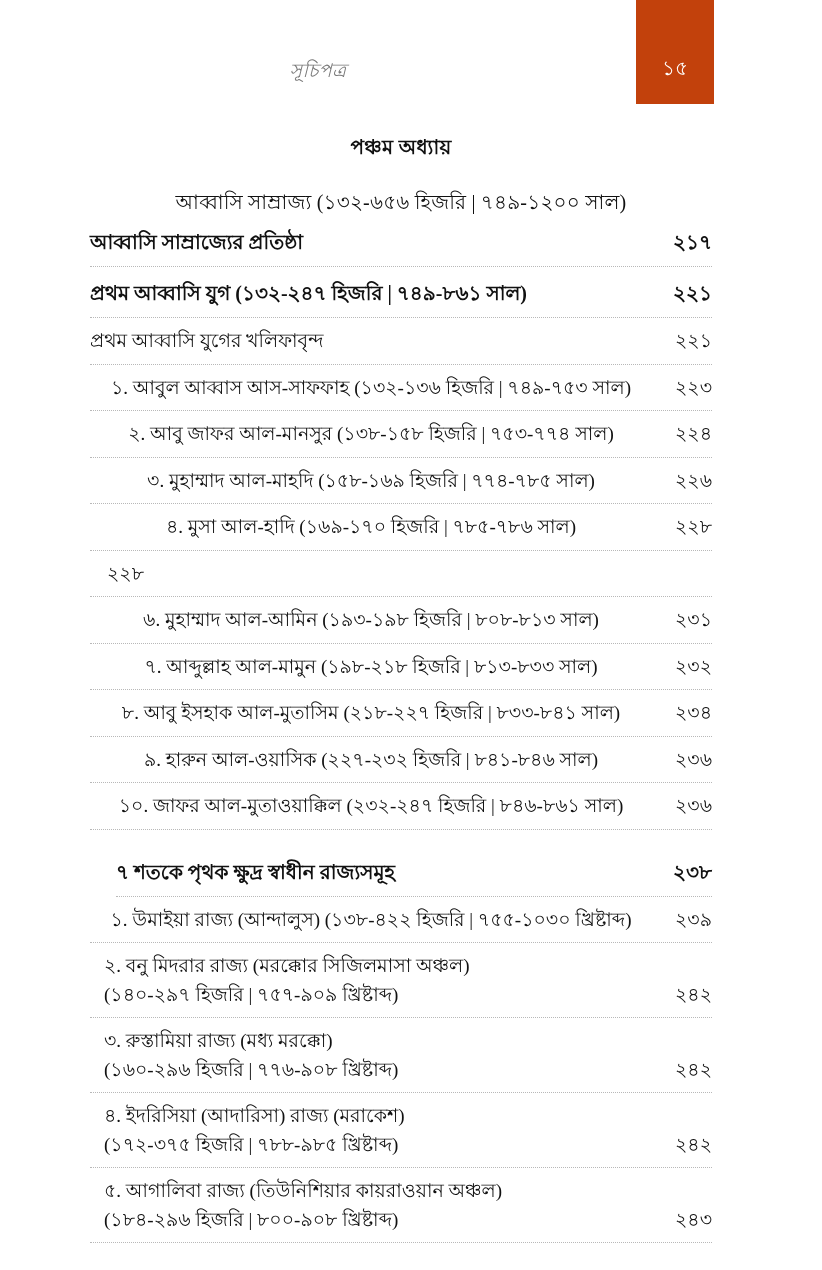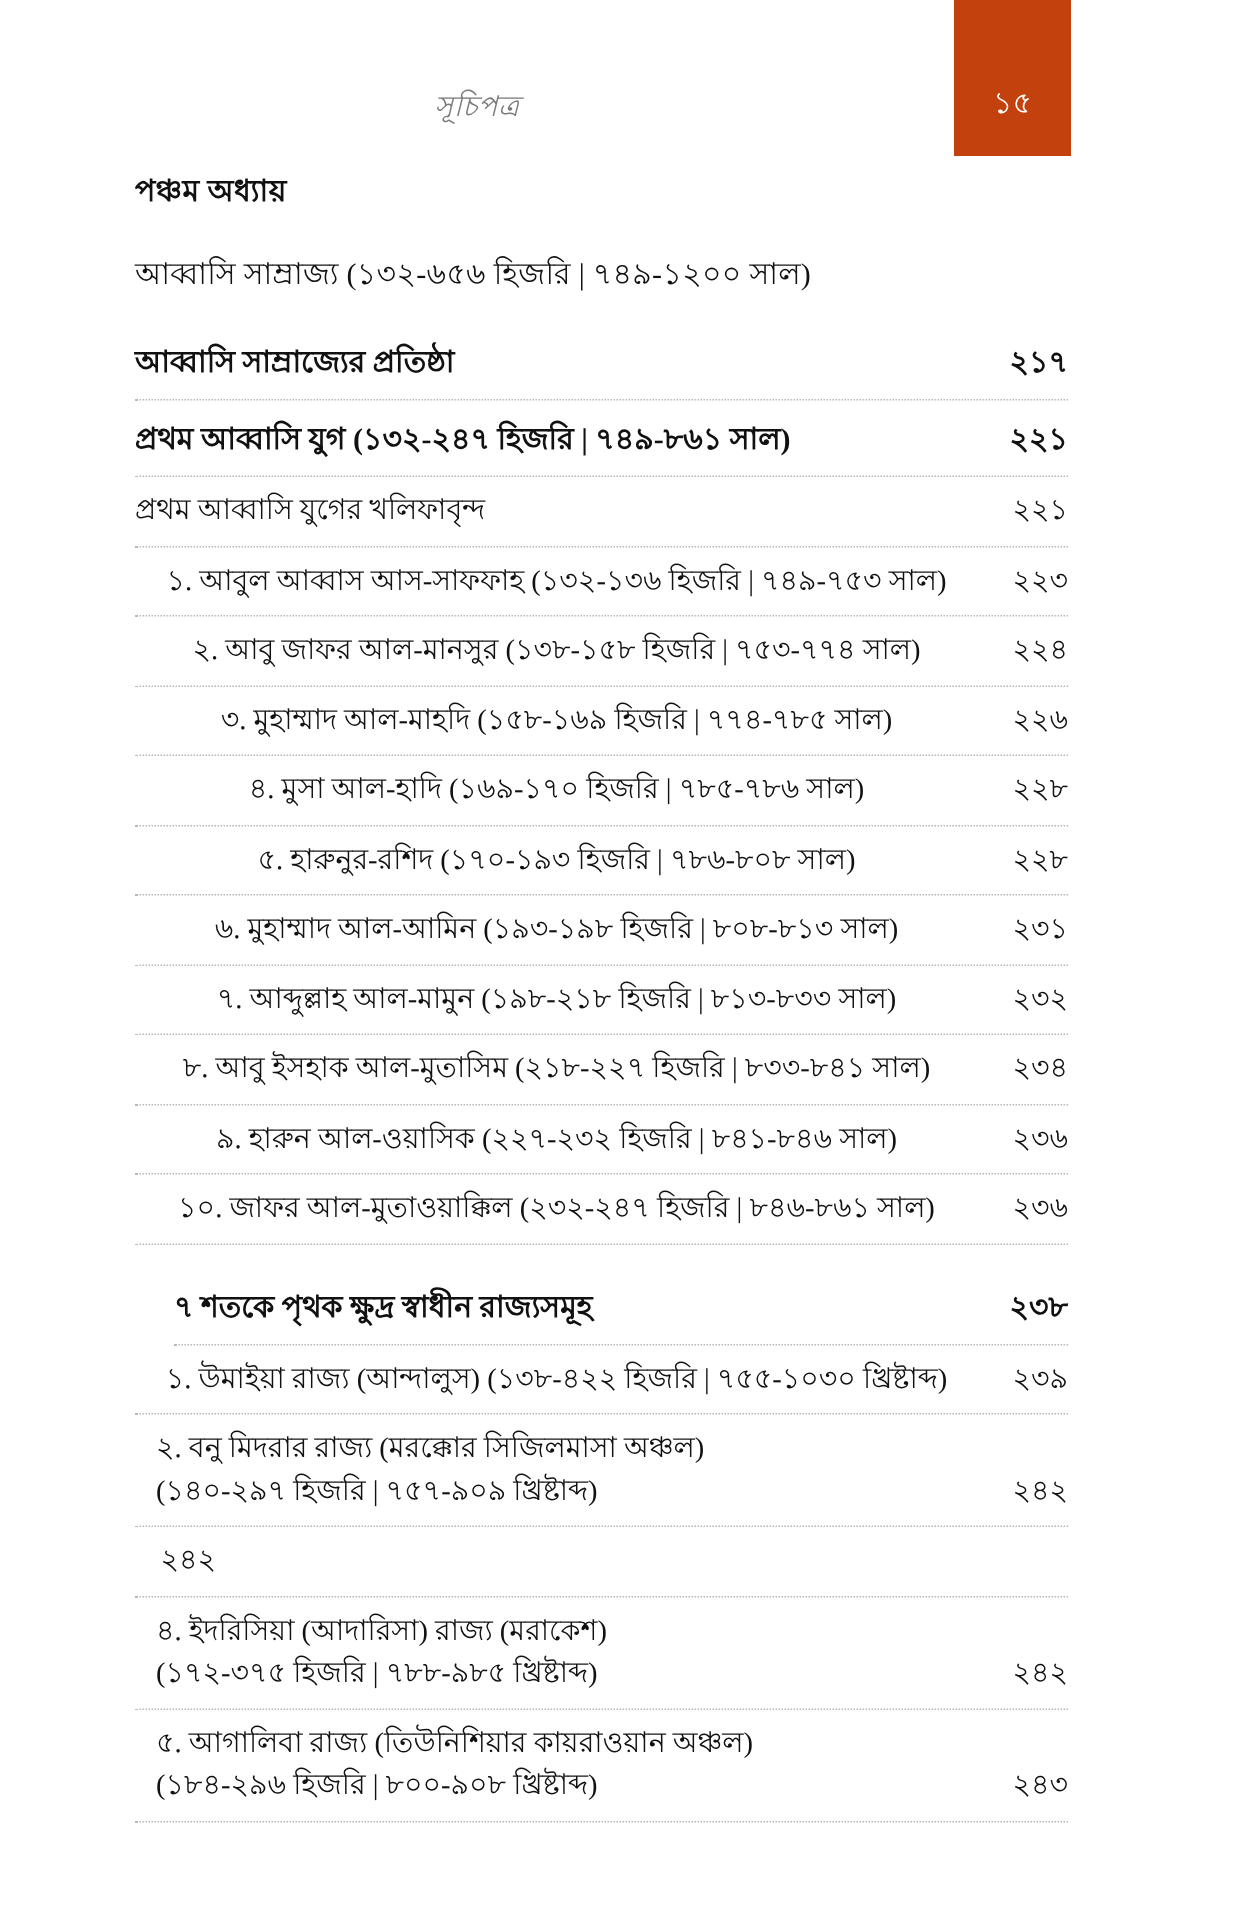--- a/index.html
+++ b/index.html
@@ -50,24 +50,24 @@
     width: 78px;
     text-align: center;
     color: #ffffff;
     font-size: 20px;
     font-family: "Liberation Serif", "DejaVu Serif", serif;
   }
 
   
   .chapter-block {
     position: absolute;
-    top: 112px;
+    top: 132px;
     left: 90px;
     width: 622px;
-    text-align: left;
+    text-align: center;
   }
   .chapter-label {
     font-size: 20px;
     font-weight: bold;
     letter-spacing: 0.3px;
   }
   .chapter-subtitle {
     margin-top: 22px;
     font-size: 20px;
     letter-spacing: 0.2px;
@@ -201,21 +201,20 @@
       </div>
     </div>
     <div class="toc-row item">
       <div class="row-inner">
         <div class="entry-title">৪. মুসা আল-হাদি (১৬৯-১৭০ হিজরি | ৭৮৫-৭৮৬ সাল)</div>
         <div class="entry-page">২২৮</div>
       </div>
     </div>
     <div class="toc-row item">
       <div class="row-inner">
-        <div class="entry-title">৫. হারুনুর-রশিদ (১৭০-১৯৩ হিজরি | ৭৮৬-৮০৮ সাল)</div>
         <div class="entry-page">২২৮</div>
       </div>
     </div>
     <div class="toc-row item">
       <div class="row-inner">
         <div class="entry-title">৬. মুহাম্মাদ আল-আমিন (১৯৩-১৯৮ হিজরি | ৮০৮-৮১৩ সাল)</div>
         <div class="entry-page">২৩১</div>
       </div>
     </div>
     <div class="toc-row item">
@@ -256,20 +255,22 @@
     </div>
     <div class="toc-row item-wrap">
       <div class="row-inner">
         <div class="entry-title">২. বনু মিদরার রাজ্য (মরক্কোর সিজিলমাসা অঞ্চল)
 (১৪০-২৯৭ হিজরি | ৭৫৭-৯০৯ খ্রিষ্টাব্দ)</div>
         <div class="entry-page">২৪২</div>
       </div>
     </div>
     <div class="toc-row item-wrap">
       <div class="row-inner">
+        <div class="entry-title">৩. রুস্তামিয়া রাজ্য (মধ্য মরক্কো)
+(১৬০-২৯৬ হিজরি | ৭৭৬-৯০৮ খ্রিষ্টাব্দ)</div>
         <div class="entry-page">২৪২</div>
       </div>
     </div>
     <div class="toc-row item-wrap">
       <div class="row-inner">
         <div class="entry-title">৪. ইদরিসিয়া (আদারিসা) রাজ্য (মরাকেশ)
 (১৭২-৩৭৫ হিজরি | ৭৮৮-৯৮৫ খ্রিষ্টাব্দ)</div>
         <div class="entry-page">২৪২</div>
       </div>
     </div>

